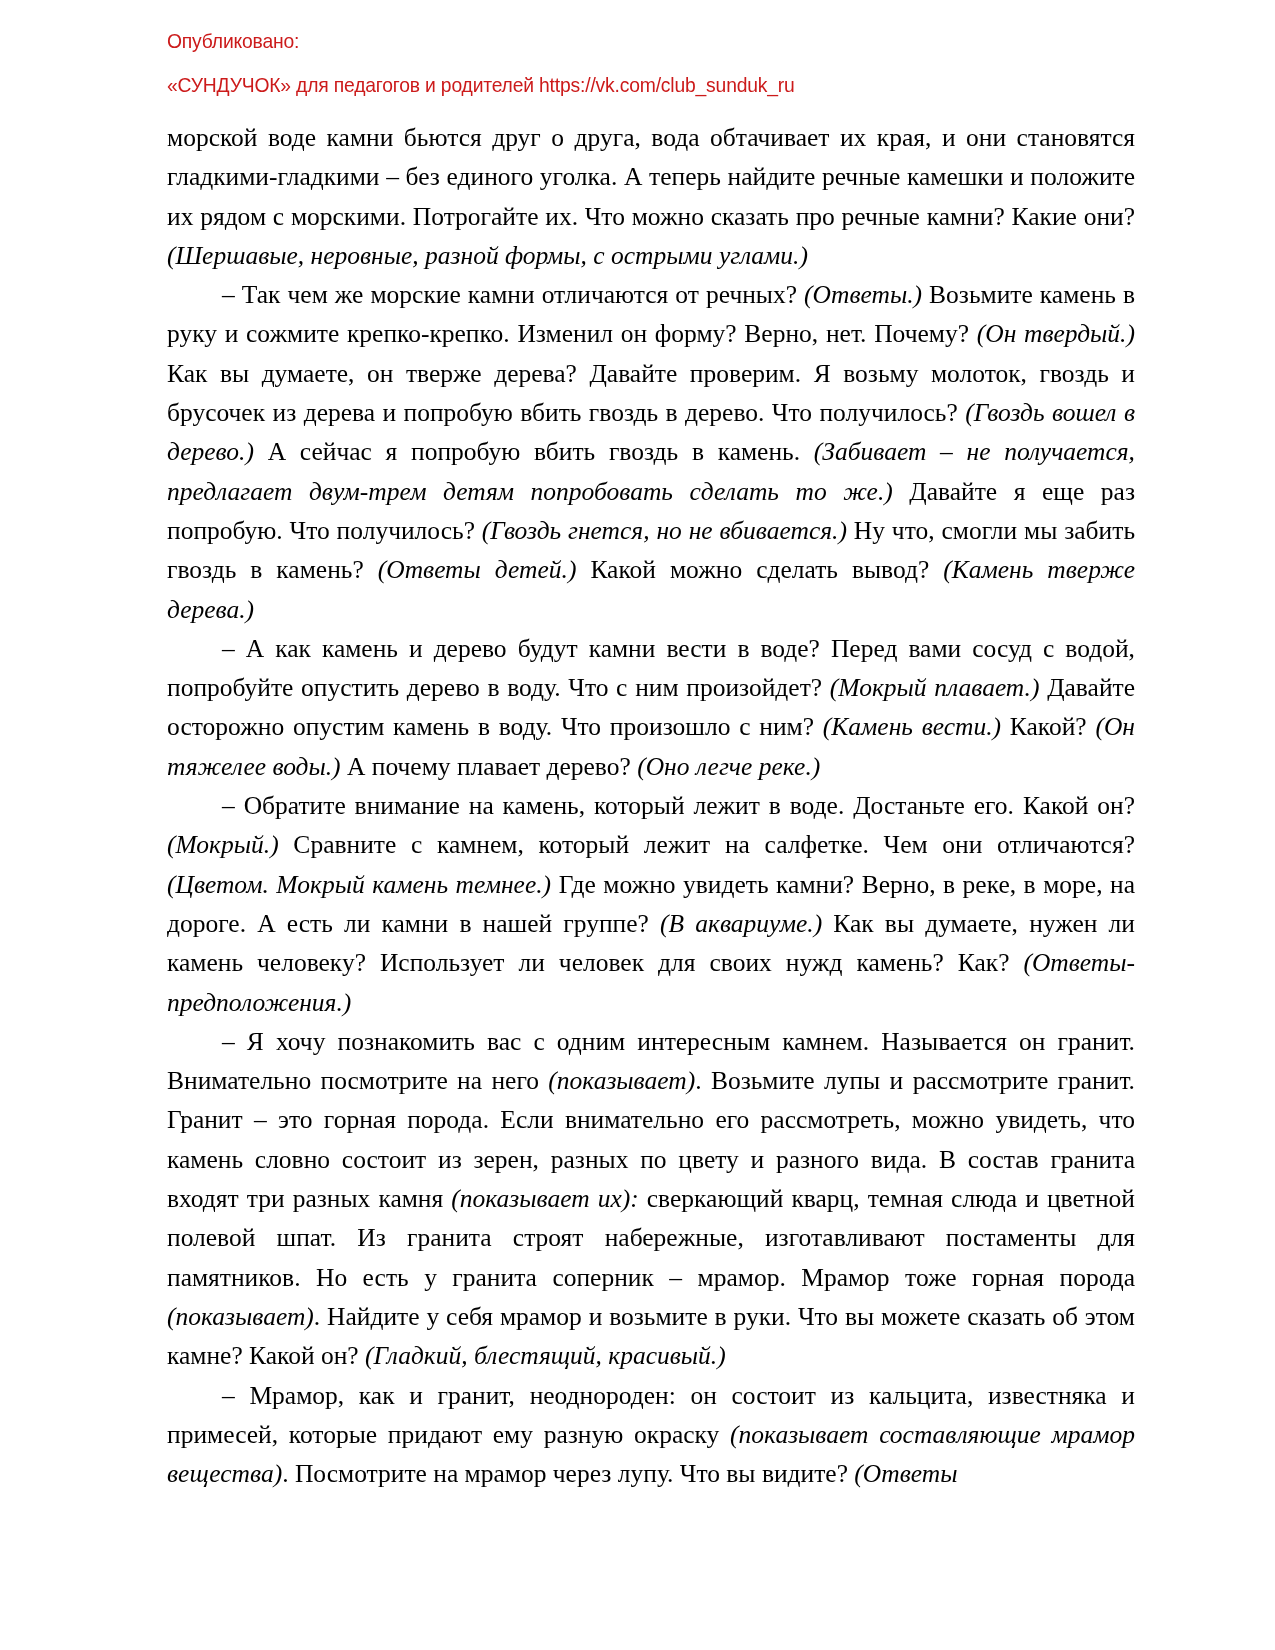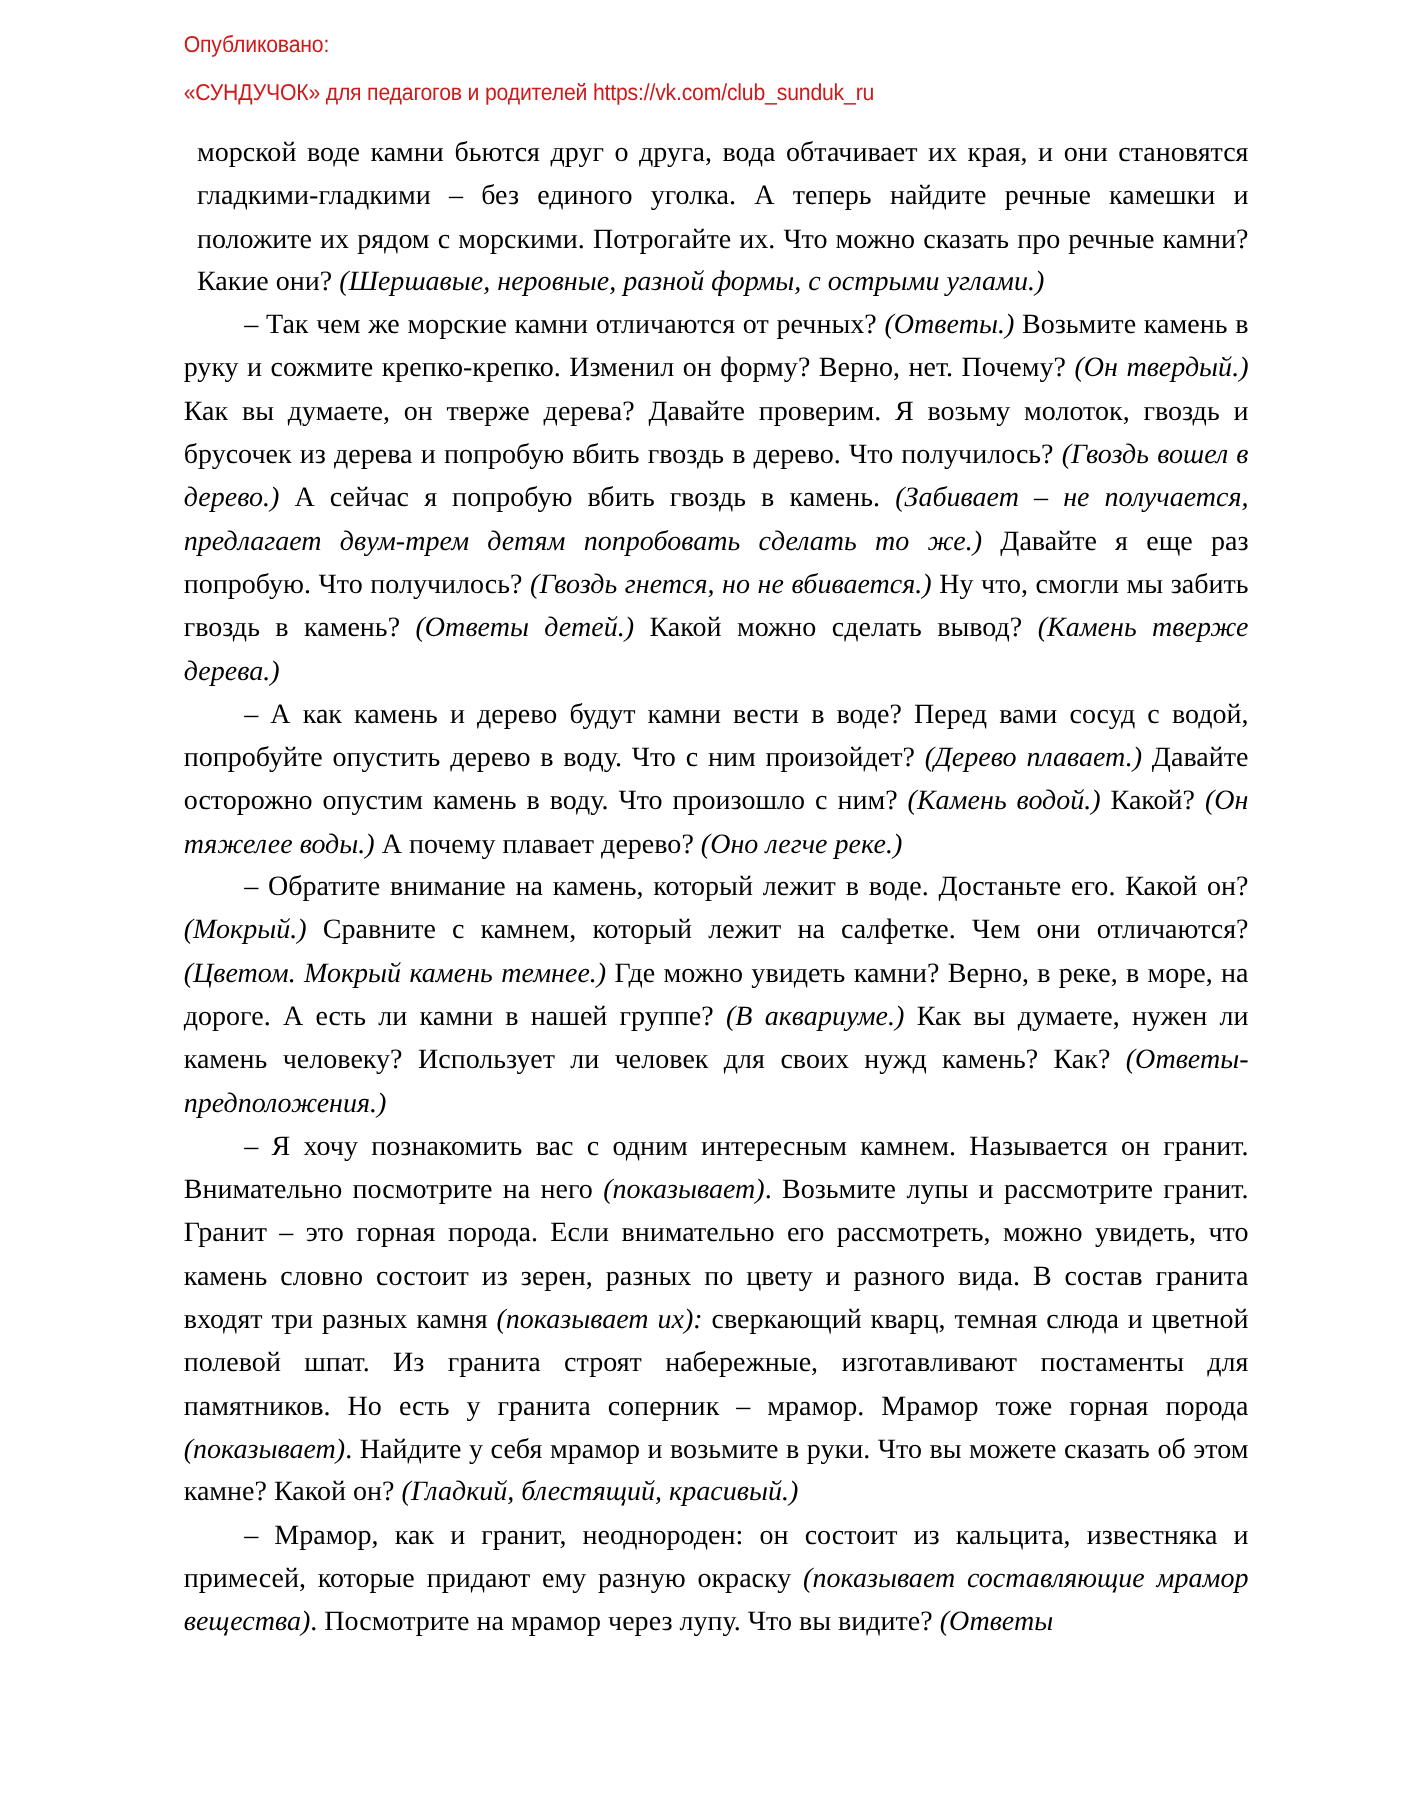--- a/index.html
+++ b/index.html
@@ -60,21 +60,20 @@
     hyphens: none;
   }
   .body-col p {
     margin: 0;
     padding: 0;
     text-indent: 55px;
     text-align: justify;
   }
   .body-col p.cont {
     text-indent: 0;
-    margin-left: 12px;
   }
   .body-col p:last-child {
     text-align: justify;
   }
   i, .it {
     font-style: italic;
   }
 </style>
 </head>
 <body>
@@ -82,19 +81,19 @@
 <div class="page">
 
   <div class="pub-header">
     <span class="pub-line1">Опубликовано:</span>
     <span class="pub-line2">«СУНДУЧОК» для педагогов и родителей https://vk.com/club_sunduk_ru</span>
   </div>
 
   <div class="body-col" id="body-col">
       <p class="cont"><span>морской воде камни бьются друг о друга, вода обтачивает их края, и они становятся гладкими-гладкими – без единого уголка. А теперь найдите речные камешки и положите их рядом с морскими. Потрогайте их. Что можно сказать про речные камни? Какие они? </span><i>(Шершавые, неровные, разной формы, с острыми углами.)</i></p>
       <p><span>– Так чем же морские камни отличаются от речных? </span><i>(Ответы.)</i><span> Возьмите камень в руку и сожмите крепко-крепко. Изменил он форму? Верно, нет. Почему? </span><i>(Он твердый.)</i><span> Как вы думаете, он тверже дерева? Давайте проверим. Я возьму молоток, гвоздь и брусочек из дерева и попробую вбить гвоздь в дерево. Что получилось? </span><i>(Гвоздь вошел в дерево.)</i><span> А сейчас я попробую вбить гвоздь в камень. </span><i>(Забивает – не получается, предлагает двум-трем детям попробовать сделать то же.)</i><span> Давайте я еще раз попробую. Что получилось? </span><i>(Гвоздь гнется, но не вбивается.)</i><span> Ну что, смогли мы забить гвоздь в камень? </span><i>(Ответы детей.)</i><span> Какой можно сделать вывод? </span><i>(Камень тверже дерева.)</i></p>
-      <p><span>– А как камень и дерево будут камни вести в воде? Перед вами сосуд с водой, попробуйте опустить дерево в воду. Что с ним произойдет? </span><i>(Дерево плавает.)</i><span> Давайте осторожно опустим камень в воду. Что произошло с ним? </span><i>(Камень водой.)</i><span> Какой? </span><i>(Он тяжелее воды.)</i><span> А почему плавает дерево? </span><i>(Оно легче реке.)</i></p>
+      <p><span>– А как камень и дерево будут камни вести в воде? Перед вами сосуд с водой, попробуйте опустить дерево в воду. Что с ним произойдет? </span><i>(Мокрый плавает.)</i><span> Давайте осторожно опустим камень в воду. Что произошло с ним? </span><i>(Камень вести.)</i><span> Какой? </span><i>(Он тяжелее воды.)</i><span> А почему плавает дерево? </span><i>(Оно легче реке.)</i></p>
       <p><span>– Обратите внимание на камень, который лежит в воде. Достаньте его. Какой он? </span><i>(Мокрый.)</i><span> Сравните с камнем, который лежит на салфетке. Чем они отличаются? </span><i>(Цветом. Мокрый камень темнее.)</i><span> Где можно увидеть камни? Верно, в реке, в море, на дороге. А есть ли камни в нашей группе? </span><i>(В аквариуме.)</i><span> Как вы думаете, нужен ли камень человеку? Использует ли человек для своих нужд камень? Как? </span><i>(Ответы-предположения.)</i></p>
       <p><span>– Я хочу познакомить вас с одним интересным камнем. Называется он гранит. Внимательно посмотрите на него </span><i>(показывает)</i><span>. Возьмите лупы и рассмотрите гранит. Гранит – это горная порода. Если внимательно его рассмотреть, можно увидеть, что камень словно состоит из зерен, разных по цвету и разного вида. В состав гранита входят три разных камня </span><i>(показывает их):</i><span> сверкающий кварц, темная слюда и цветной полевой шпат. Из гранита строят набережные, изготавливают постаменты для памятников. Но есть у гранита соперник – мрамор. Мрамор тоже горная порода </span><i>(показывает)</i><span>. Найдите у себя мрамор и возьмите в руки. Что вы можете сказать об этом камне? Какой он? </span><i>(Гладкий, блестящий, красивый.)</i></p>
       <p><span>– Мрамор, как и гранит, неоднороден: он состоит из кальцита, известняка и примесей, которые придают ему разную окраску </span><i>(показывает составляющие мрамор вещества)</i><span>. Посмотрите на мрамор через лупу. Что вы видите? </span><i>(Ответы</i></p>
     </div>
 
 </div>
 
 </body></html>

